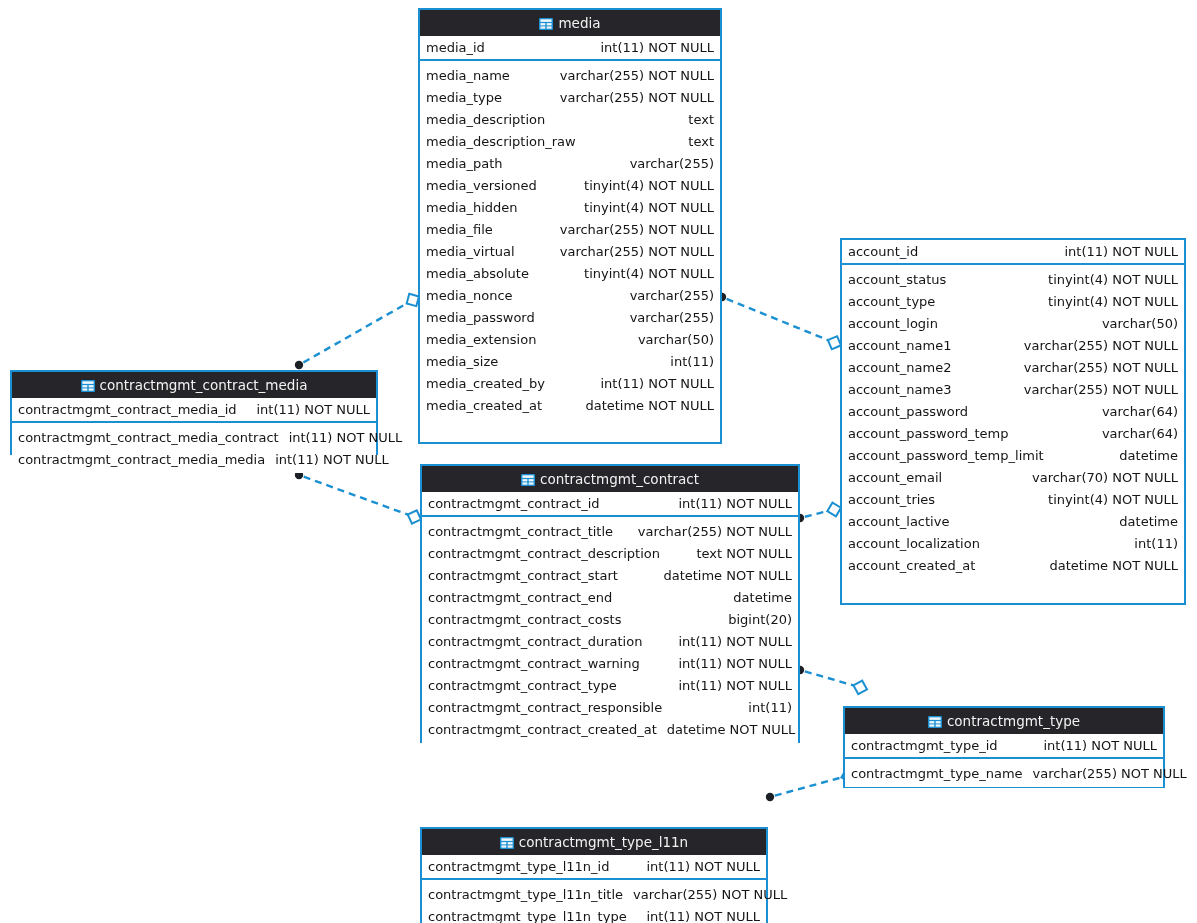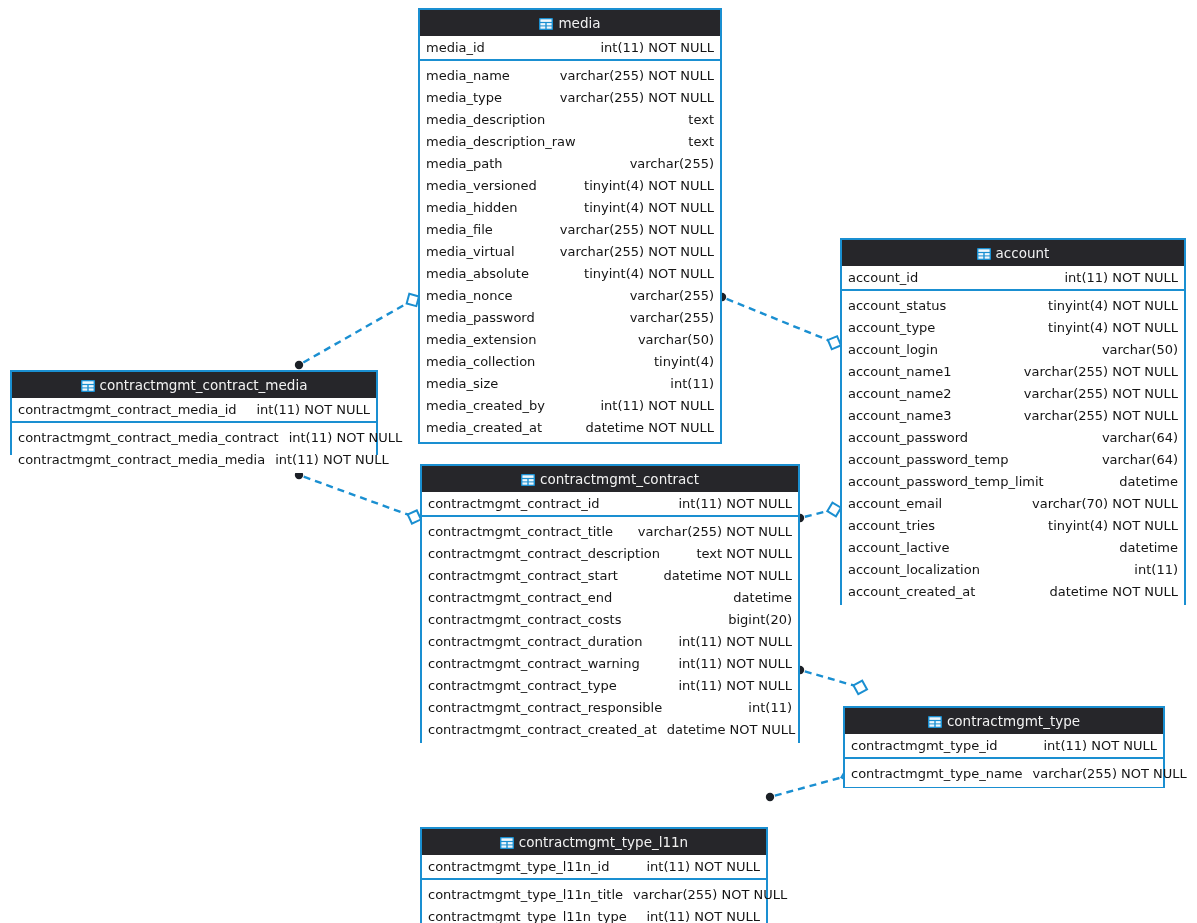--- a/index.html
+++ b/index.html
@@ -198,46 +198,34 @@
           </div>
           <div class="ent-row">
             <span class="col-name">media_password</span>
             <span class="col-type">varchar(255)</span>
           </div>
           <div class="ent-row">
             <span class="col-name">media_extension</span>
             <span class="col-type">varchar(50)</span>
           </div>
           <div class="ent-row">
-            <span class="col-name">media_collection</span>
-            <span class="col-type">tinyint(4)</span>
-          </div>
-          <div class="ent-row">
             <span class="col-name">media_size</span>
             <span class="col-type">int(11)</span>
           </div>
           <div class="ent-row">
             <span class="col-name">media_created_by</span>
             <span class="col-type">int(11) NOT NULL</span>
           </div>
           <div class="ent-row">
             <span class="col-name">media_created_at</span>
             <span class="col-type">datetime NOT NULL</span>
           </div>
         </div>
       </div>
       <div class="entity" style="left: 840px; top: 238px; width: 346px; height: 367px;">
-        <div class="ent-header"><span class="tbl-icon"><svg viewBox="0 0 14 12" width="14" height="12">
-              <rect x="0" y="0" width="14" height="12" rx="1" fill="#1a8fd1"></rect>
-              <rect x="1.4" y="1.3" width="11.2" height="2.6" fill="#ffffff" opacity="0.92"></rect>
-              <rect x="1.4" y="5.1" width="4.9" height="2.3" fill="#ffffff" opacity="0.92"></rect>
-              <rect x="7.7" y="5.1" width="4.9" height="2.3" fill="#ffffff" opacity="0.92"></rect>
-              <rect x="1.4" y="8.4" width="4.9" height="2.3" fill="#ffffff" opacity="0.92"></rect>
-              <rect x="7.7" y="8.4" width="4.9" height="2.3" fill="#ffffff" opacity="0.92"></rect>
-            </svg></span><span>account</span></div>
         <div class="ent-pk">
           <span class="col-name">account_id</span>
           <span class="col-type">int(11) NOT NULL</span>
         </div>
         <div class="ent-body">
           <div class="ent-row">
             <span class="col-name">account_status</span>
             <span class="col-type">tinyint(4) NOT NULL</span>
           </div>
           <div class="ent-row">

